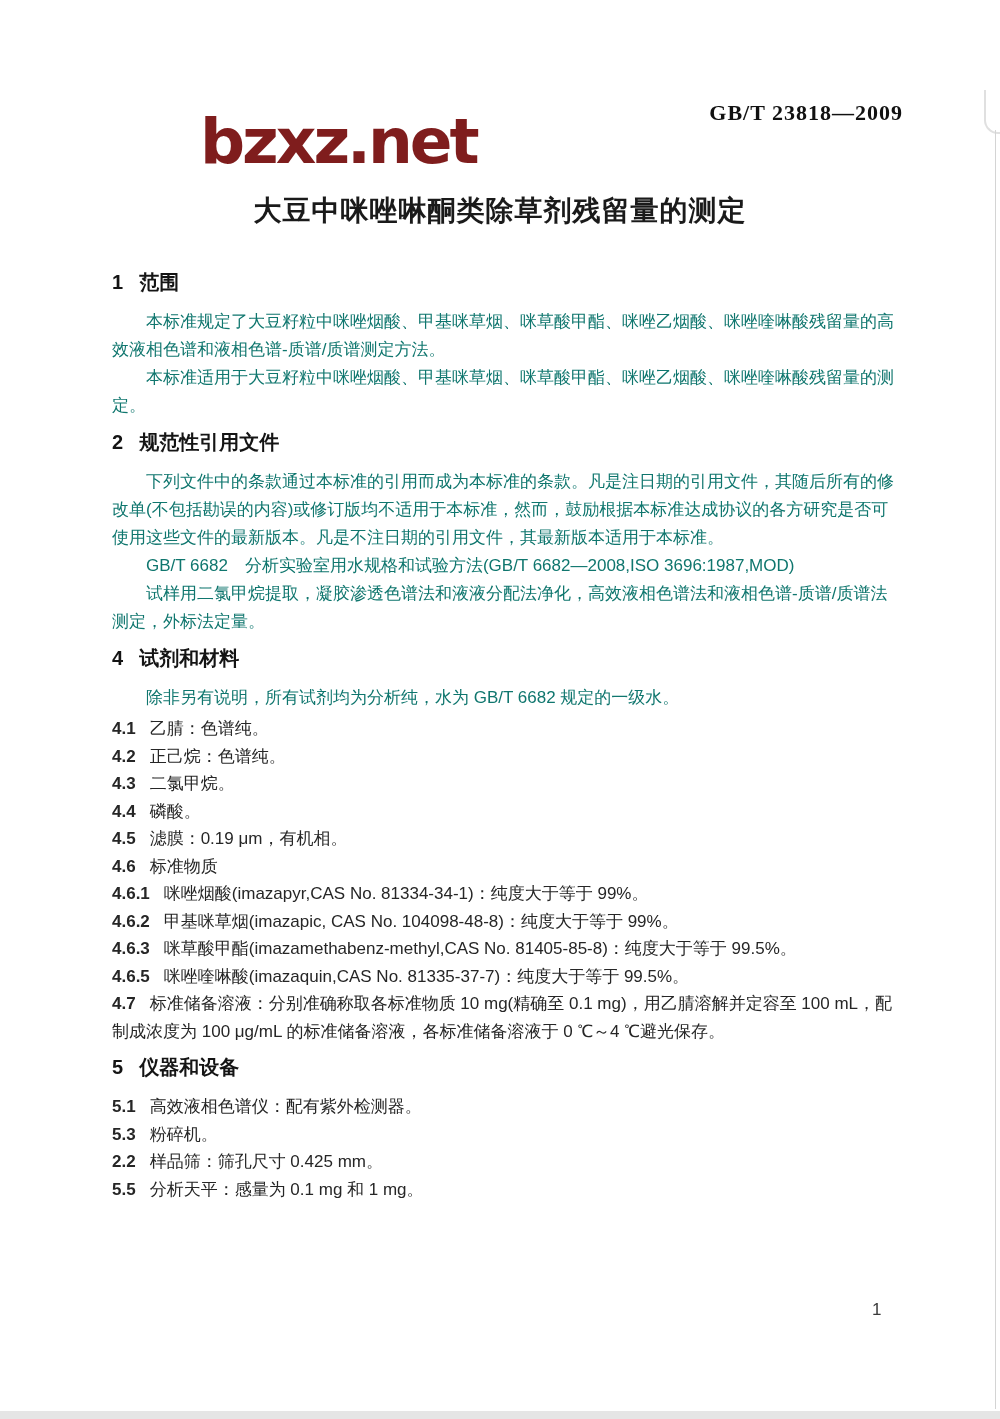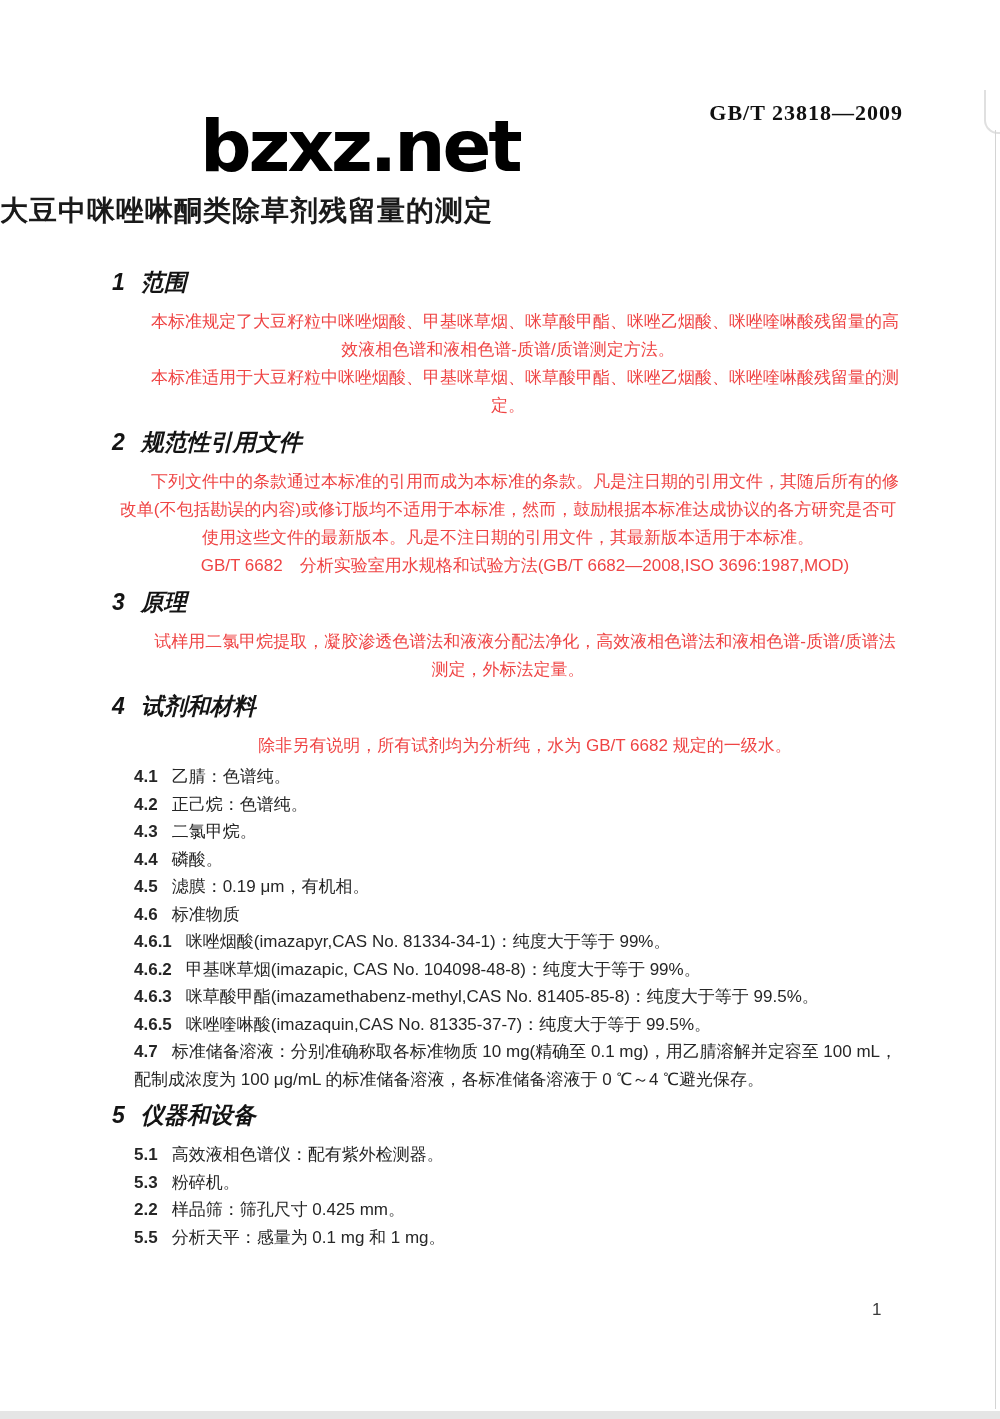--- a/index.html
+++ b/index.html
@@ -21,67 +21,65 @@
     font-size: 22px;
     letter-spacing: 1px;
     color: #111111;
   }
   .watermark {
     position: absolute;
     top: 110px;
     left: 200px;
     font-family: "DejaVu Sans", sans-serif;
     font-weight: 700;
-    font-size: 72px;
+    font-size: 63px;
     line-height: 1;
     letter-spacing: -3px;
-    color: #000000;
+    color: #7f1d1d;
     user-select: none;
     z-index: 0;
   }
   .doc-title {
     position: absolute;
     top: 192px;
     left: 0;
     width: 100%;
-    text-align: left;
+    text-align: center;
     font-size: 28px;
     font-weight: 700;
     letter-spacing: 1px;
     color: #1a1a1a;
     z-index: 1;
     margin: 0;
   }
   .body-text {
     position: absolute;
     top: 262px;
     left: 112px;
     width: 792px;
     font-size: 17px;
     line-height: 28px;
     z-index: 1;
   }
   .sec-heading {
     font-weight: 700;
-    font-size: 23px;
+    font-size: 20px;
     line-height: 24px;
     margin: 10px 0 14px 0;
     color: #141414;
-    font-style: italic;
   }
   .sec-heading.first { margin-top: 8px; }
   .sec-num { margin-right: 16px; }
   .body-text p {
     margin: 0;
     text-indent: 2em;
-    color: #ef4444;
-    text-align: center;
+    color: #0f766e;
   }
   .items { margin-top: 3px; }
-  .item { line-height: 27.5px; margin-left: 22px; }
+  .item { line-height: 27.5px; }
   .item-num { font-weight: 700; margin-right: 14px; }
   .page-number {
     position: absolute;
     top: 1300px;
     left: 872px;
     font-size: 17px;
     color: #3a3a3a;
   }
   .corner-artifact {
     position: absolute;
@@ -128,23 +126,20 @@
     </div>
     <p>本标准规定了大豆籽粒中咪唑烟酸、甲基咪草烟、咪草酸甲酯、咪唑乙烟酸、咪唑喹啉酸残留量的高效液相色谱和液相色谱-质谱/质谱测定方法。</p>
     <p>本标准适用于大豆籽粒中咪唑烟酸、甲基咪草烟、咪草酸甲酯、咪唑乙烟酸、咪唑喹啉酸残留量的测定。</p>
 
     <div class="sec-heading">
       <span class="sec-num">2</span><span>规范性引用文件</span>
     </div>
     <p>下列文件中的条款通过本标准的引用而成为本标准的条款。凡是注日期的引用文件，其随后所有的修改单(不包括勘误的内容)或修订版均不适用于本标准，然而，鼓励根据本标准达成协议的各方研究是否可使用这些文件的最新版本。凡是不注日期的引用文件，其最新版本适用于本标准。</p>
     <p>GB/T 6682　分析实验室用水规格和试验方法(GB/T 6682—2008,ISO 3696:1987,MOD)</p>
 
-    <div class="sec-heading">
-      <span class="sec-num">3</span><span>原理</span>
-    </div>
     <p>试样用二氯甲烷提取，凝胶渗透色谱法和液液分配法净化，高效液相色谱法和液相色谱-质谱/质谱法测定，外标法定量。</p>
 
     <div class="sec-heading">
       <span class="sec-num">4</span><span>试剂和材料</span>
     </div>
     <p>除非另有说明，所有试剂均为分析纯，水为 GB/T 6682 规定的一级水。</p>
     <div class="items">
       <div class="item"><span class="item-num">4.1</span><span>乙腈：色谱纯。</span></div>
       <div class="item"><span class="item-num">4.2</span><span>正己烷：色谱纯。</span></div>
       <div class="item"><span class="item-num">4.3</span><span>二氯甲烷。</span></div>

